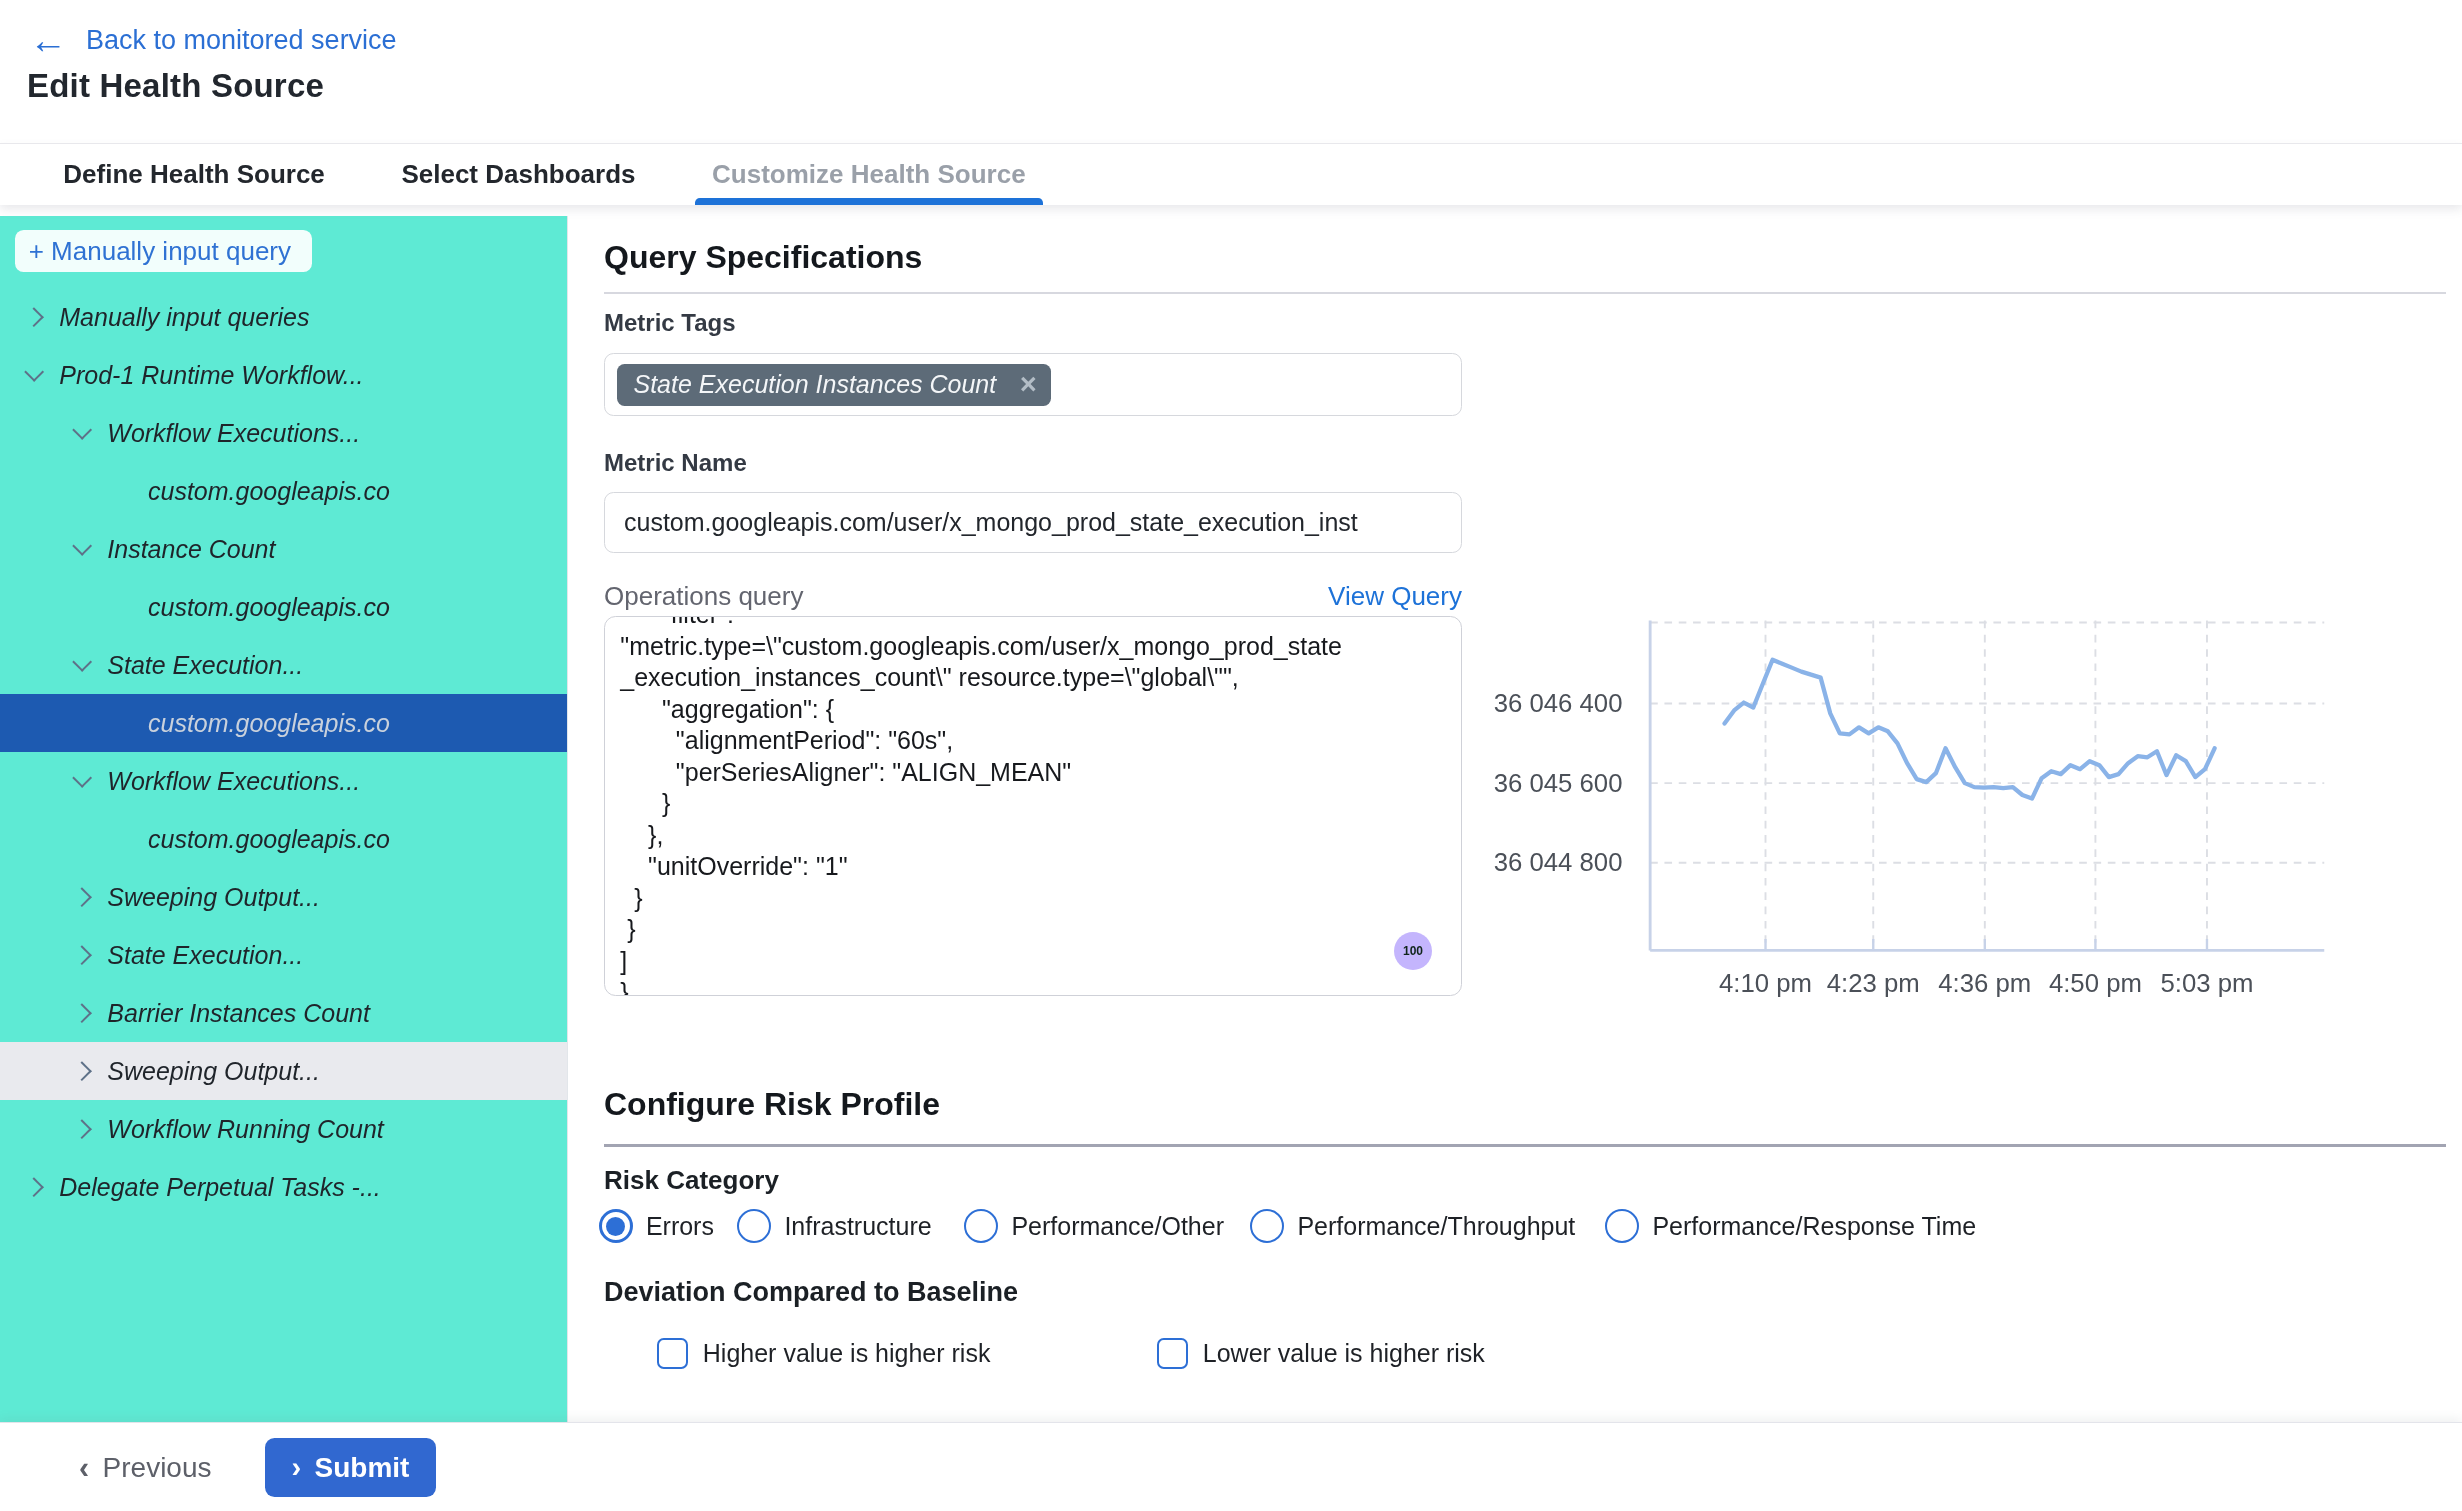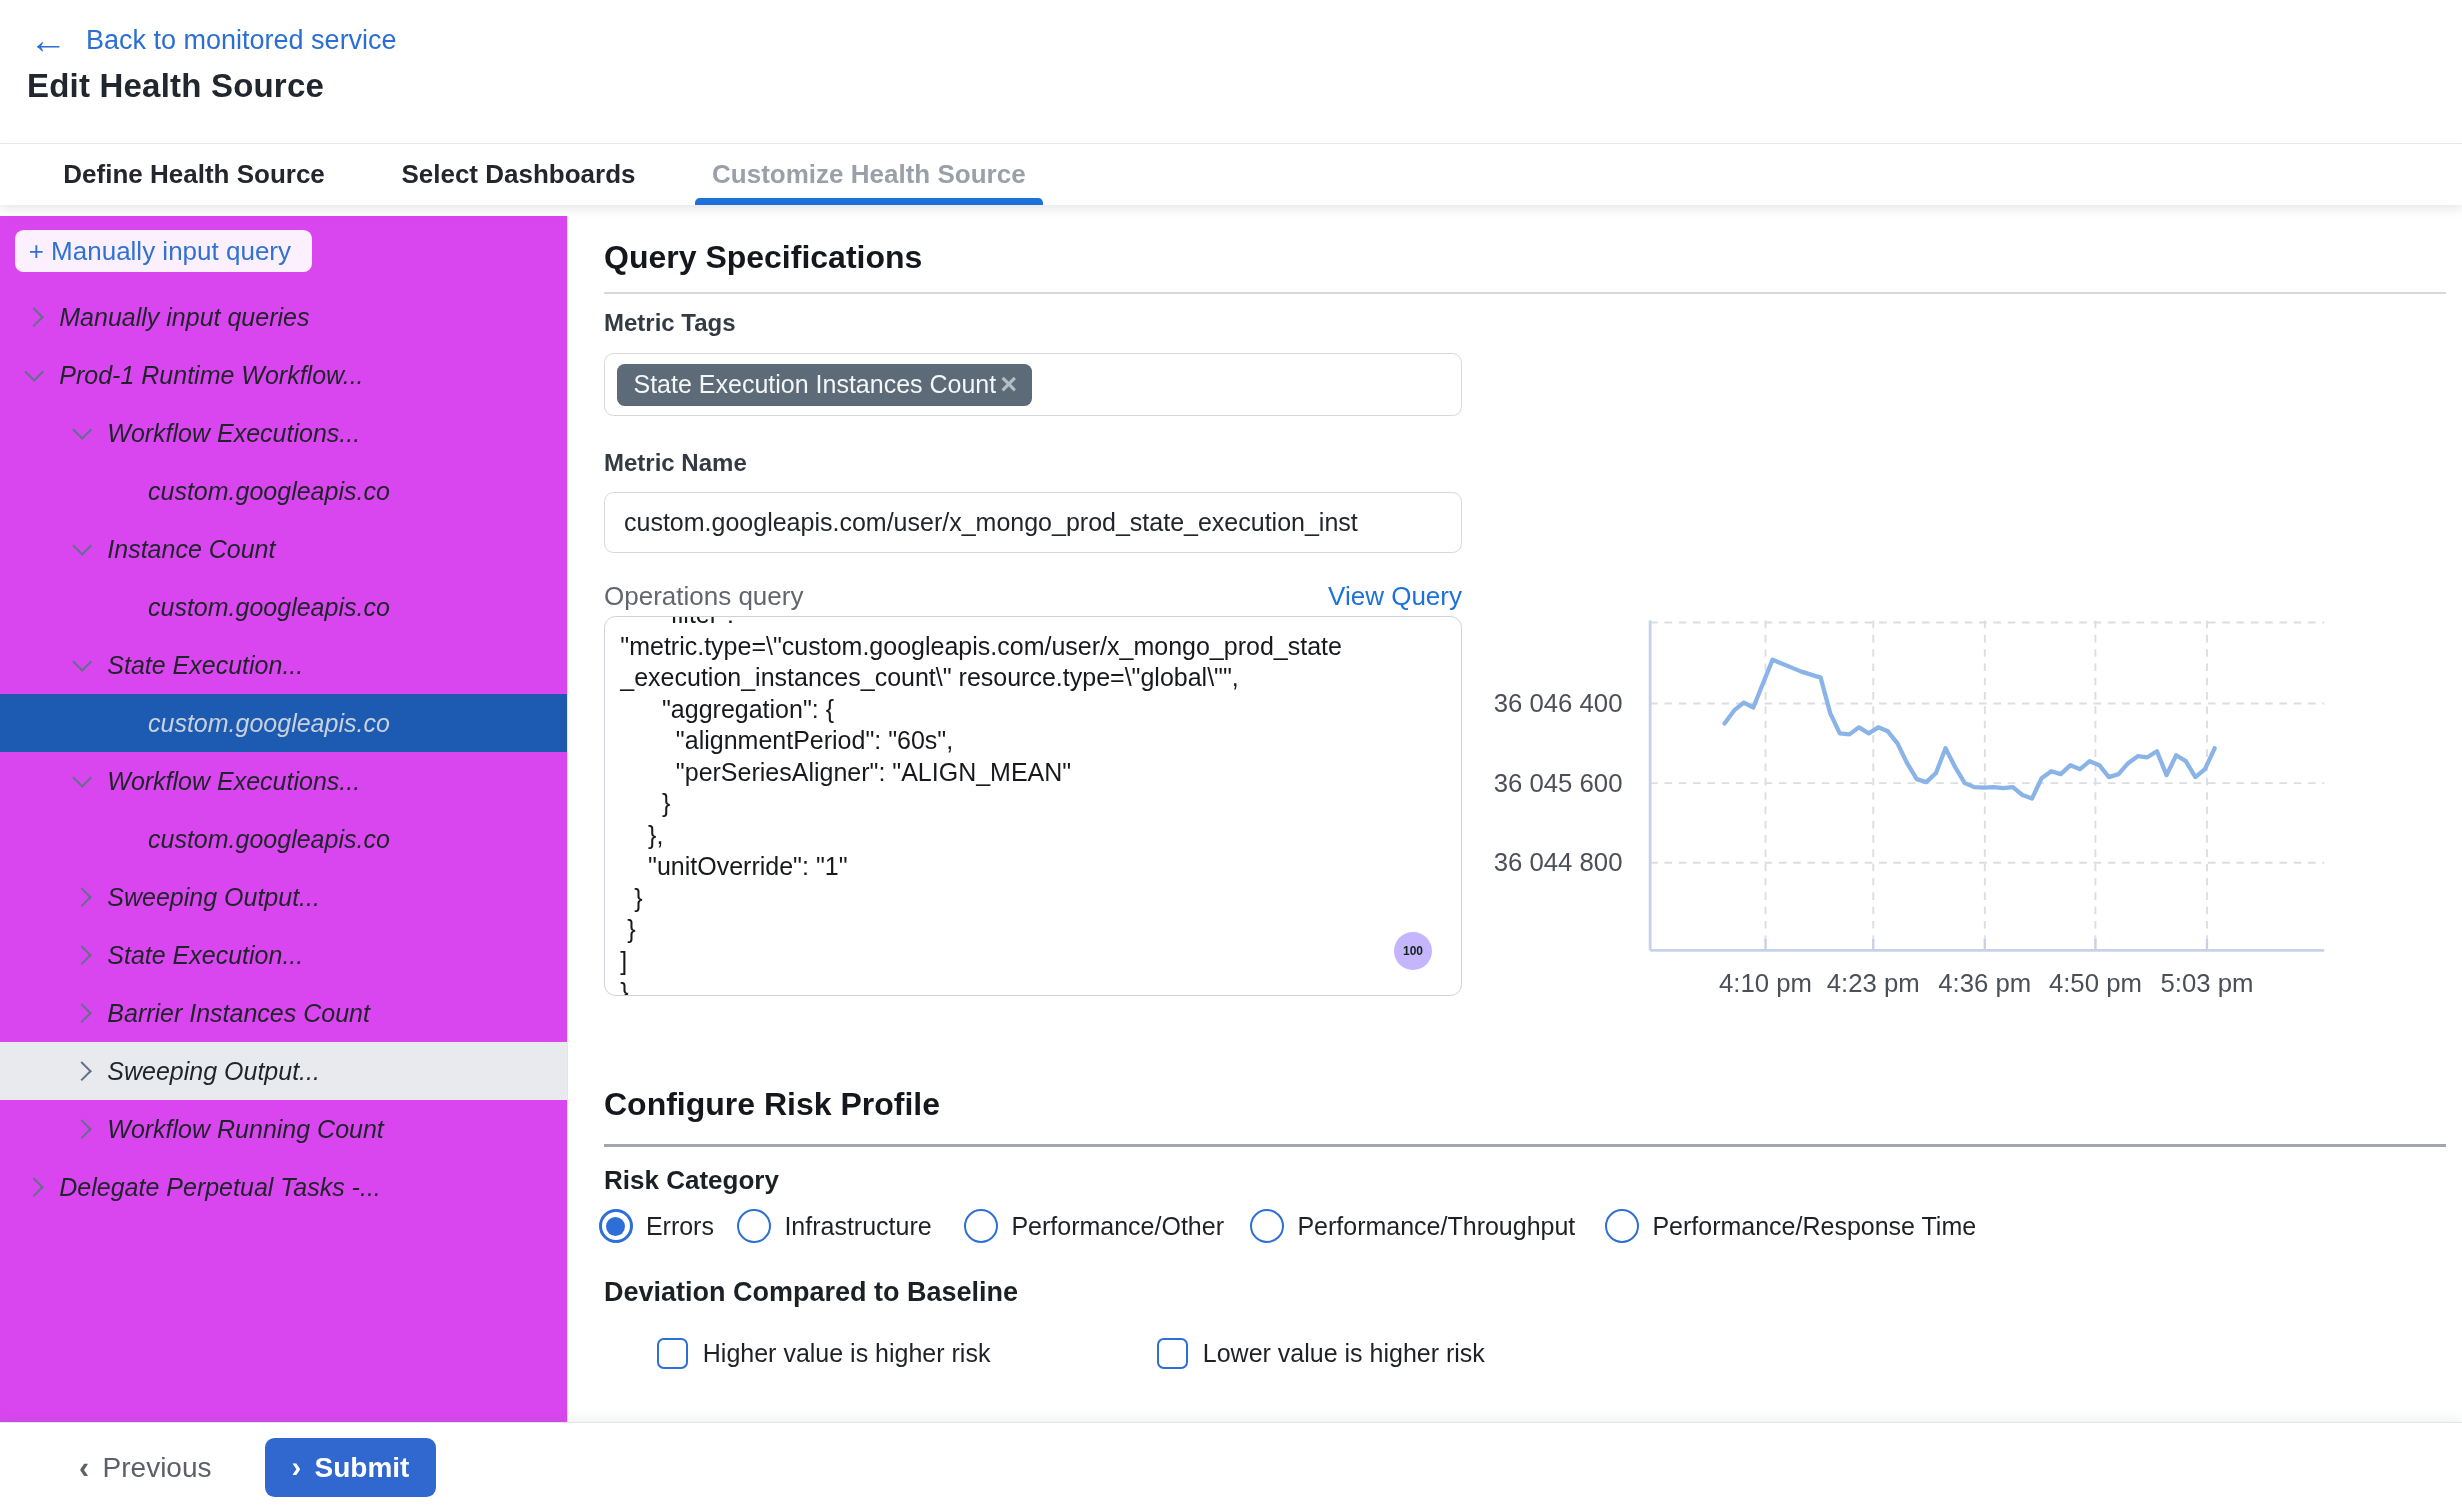--- a/index.html
+++ b/index.html
@@ -20,21 +20,21 @@
   .tab { position:relative; display:flex; align-items:center; font-size:26px; font-weight:600; color:#23272d;
          margin-right:46px; padding:0 15.3px; cursor:pointer; white-space:nowrap; }
   .tab.active { color:#9aa0a9; }
   .tab.active::after { content:""; position:absolute; left:-1.9px; right:-1.9px; bottom:0; height:6.7px;
          background:#1d72d8; border-radius:4.8px 4.8px 0 0; }
 
   
   .content { position:absolute; left:0; top:216px; width:2462px; height:1206px; }
 
   
-  .sidebar { position:absolute; left:0; top:0; width:568px; height:1206px; background:#d946ef; border-right:1.9px solid #e2e6ea; overflow:hidden; }
+  .sidebar { position:absolute; left:0; top:0; width:568px; height:1206px; background:#5eead4; border-right:1.9px solid #e2e6ea; overflow:hidden; }
   .add-query { position:absolute; left:15.3px; top:14.3px; height:42px; display:inline-flex; align-items:center;
                padding:0 21px 0 13.4px; background:rgba(255,255,255,0.92); border-radius:8.6px;
                color:#2f72d3; font-size:26px; cursor:pointer; white-space:nowrap; }
   .tree { position:absolute; left:0; top:72px; width:568px;font-style:italic; }
   .tree-row { position:relative; height:58px; display:flex; align-items:center; white-space:nowrap; overflow:hidden;
               font-size:25px; color:#1f242a; cursor:pointer; }
   .tree-row.hover { background:#e9eaee; }
   .tree-row.selected { background:#1d5ab1; color:#c9d1dc; }
   .chev { width:14.3px; height:14.3px; border-right:2.9px solid #5e7188; border-bottom:2.9px solid #5e7188; flex:0 0 auto; }
   .chev.right { transform:rotate(-45deg); }
@@ -42,22 +42,22 @@
 
   
   .main { position:absolute; left:568px; top:0; width:1894px; height:1206px; background:#fff; }
   .h2 { position:absolute; left:36px; font-size:32px; font-weight:700; color:#14181d; }
   .divider { position:absolute; left:36px; width:1842px; height:1.9px; background:#d7d8df; }
   .divider.strong { background:#a2a4b2; height:2.9px; }
   .field-label { position:absolute; left:36px; font-size:24px; font-weight:600; color:#343a44; }
 
   .tagbox { position:absolute; left:36px; top:137px; width:858px; height:63px; background:#fff;
             border:1.9px solid #d6d8dd; border-radius:9.5px; display:flex; align-items:center; padding:0 11.5px; }
-  .chip { display:inline-flex; align-items:center; gap:4px; background:#5d6b78; color:#f4f6f8;
-          border-radius:7.6px; height:42px; padding:0 15.3px 0 17px; font-size:25px; }
+  .chip { display:inline-flex; align-items:center; gap:23px; background:#5d6b78; color:#f4f6f8;
+          border-radius:7.6px; height:42px; padding:0 15.3px 0 17px; font-size:25px;font-style:italic; }
   .chip-x { color:#b3bdc6; font-size:29px; line-height:29px; cursor:pointer; font-weight:600; }
 
   .text-input { position:absolute; left:36px; top:276px; width:858px; height:61px; background:#fff;
             border:1.9px solid #d6d8dd; border-radius:9.5px; display:flex; align-items:center;
             padding:0 19px; font-size:25px; color:#22262c; white-space:nowrap; overflow:hidden; }
 
   .ops-row { position:absolute; left:36px; top:365px; width:858px; display:flex; justify-content:space-between; align-items:center; }
   .ops-label { font-size:26px; color:#63656f; }
   .view-query { font-size:26px; color:#1d72d8; font-weight:500; cursor:pointer;margin-left:12px; }
 

